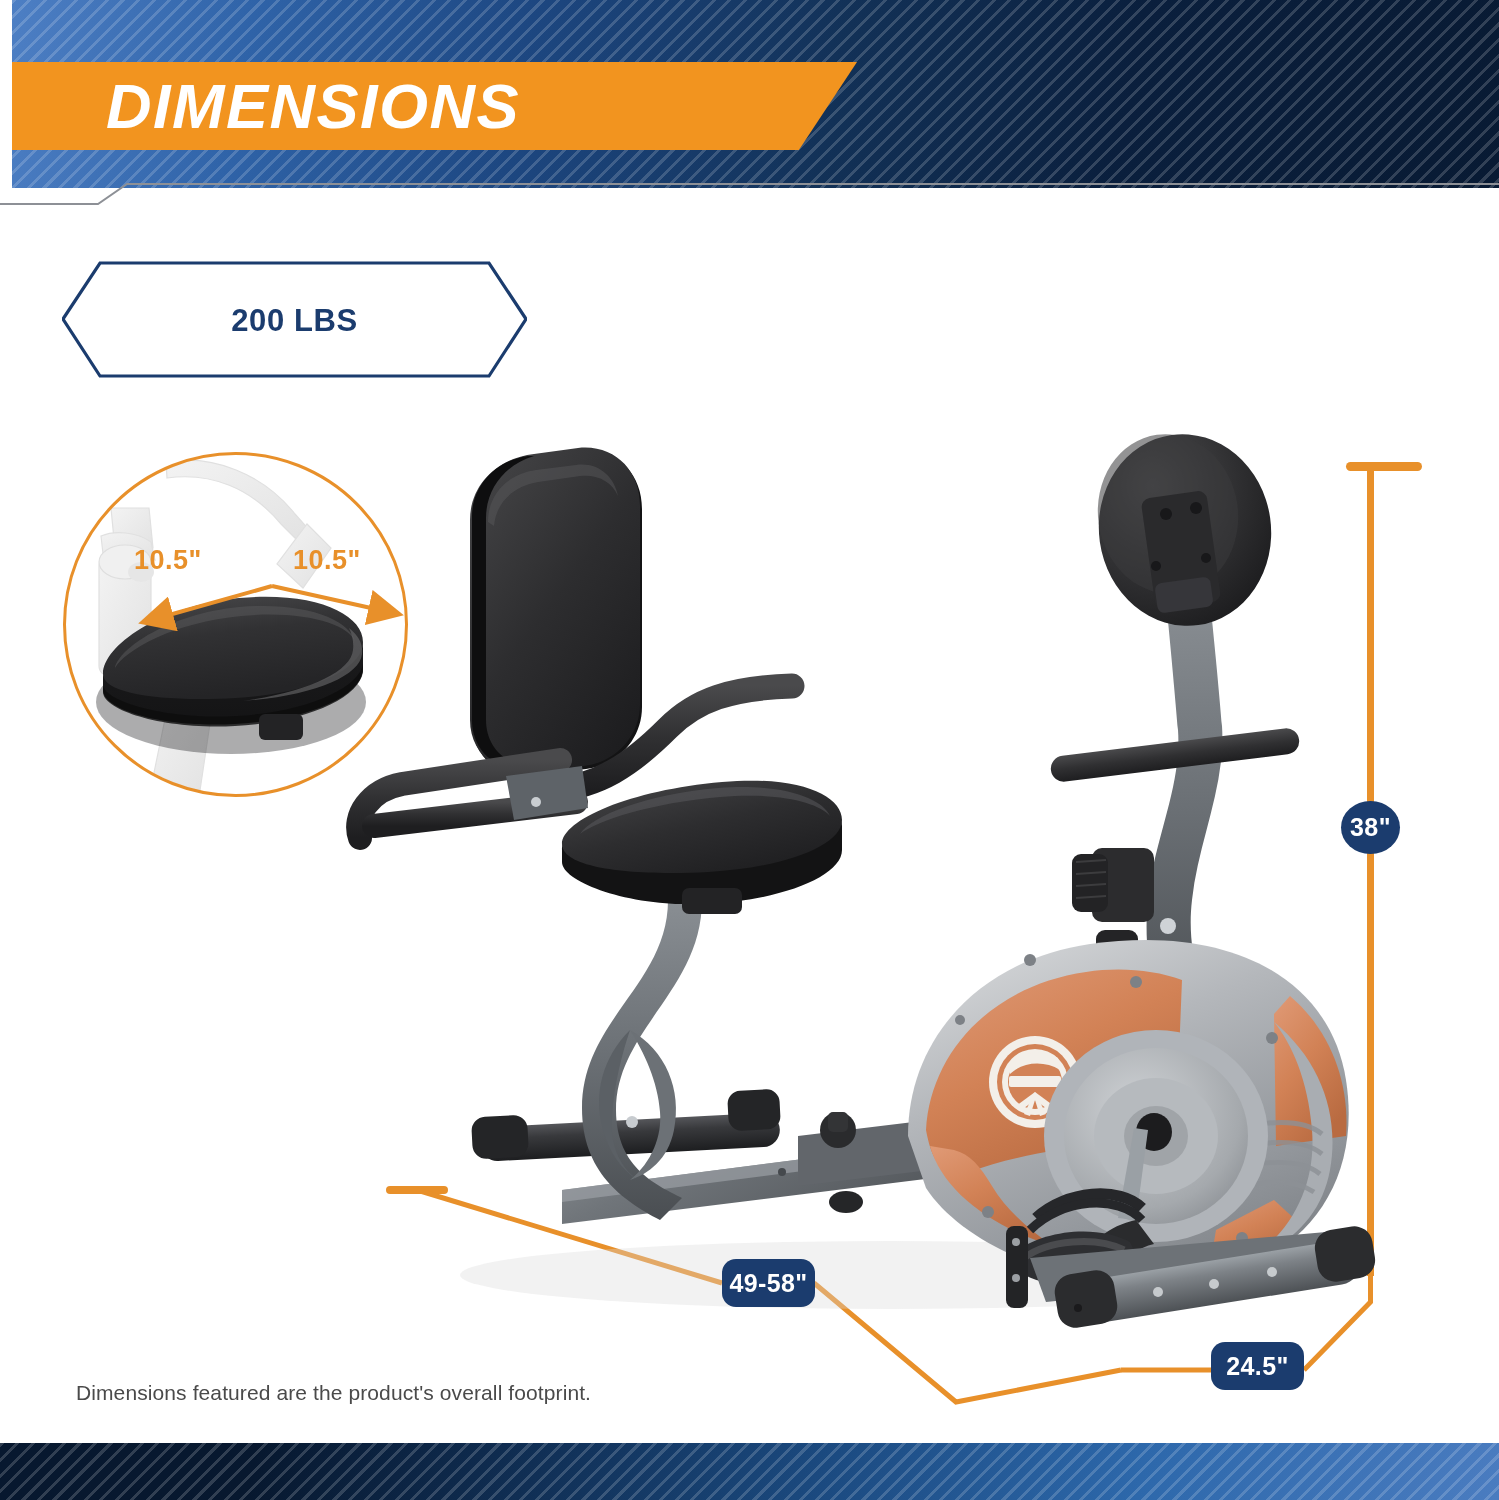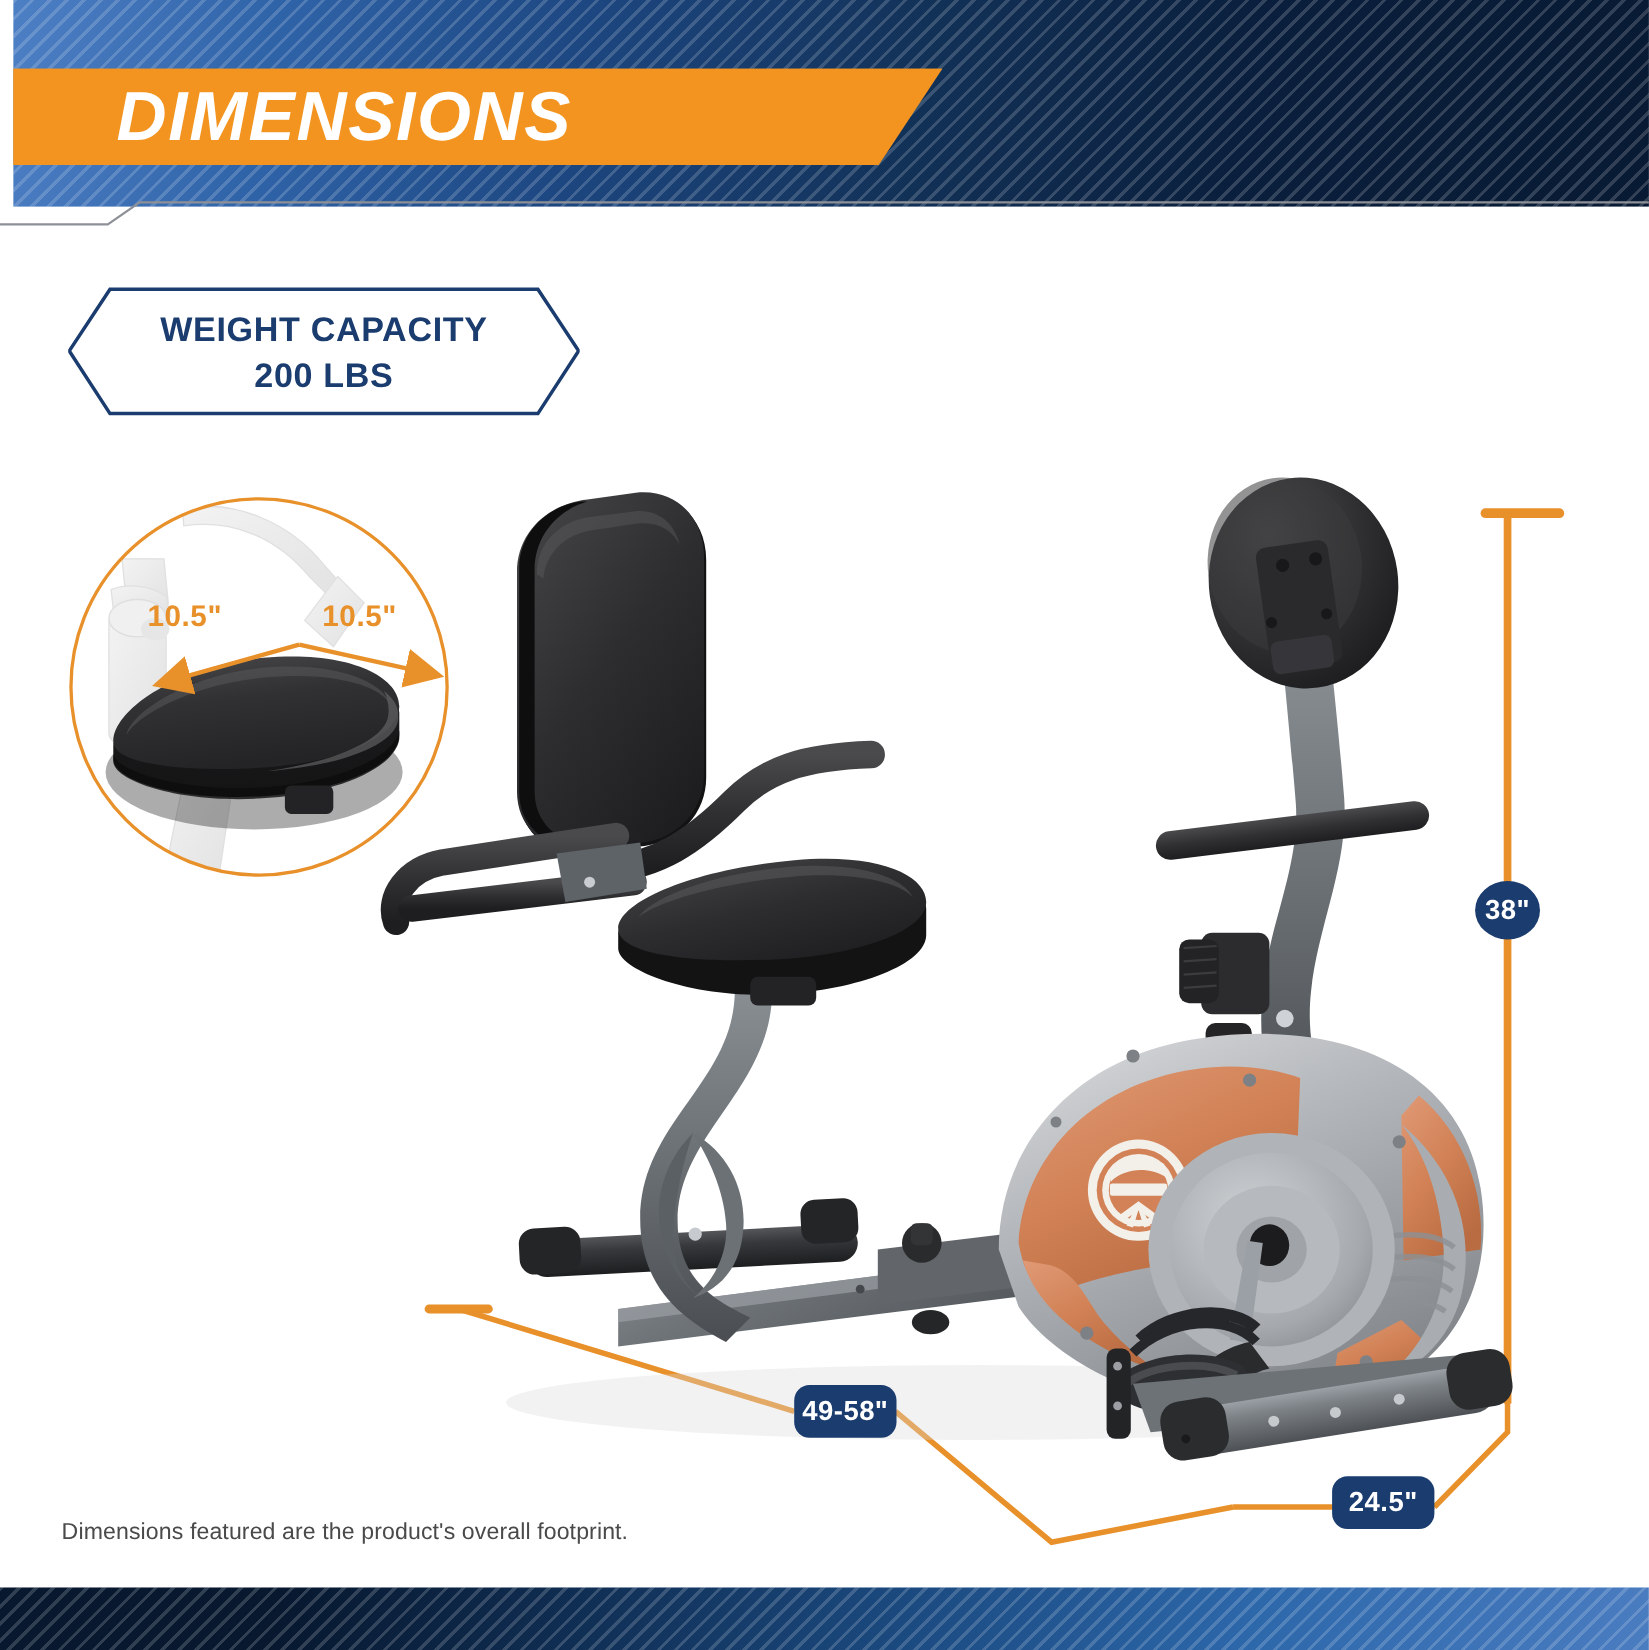--- a/index.html
+++ b/index.html
@@ -108,21 +108,21 @@
     font-size:25px;
   }
   #dim-badge-width {
     left:1211px; top:1342px; width:93px; height:48px;
     border-radius:14px;
     font-size:25px;
   }
 
   
   #footnote {
-    position:absolute; left:56px; top:1381px;
+    position:absolute; left:76px; top:1381px;
     color:#4a4a4a; font-size:21px; letter-spacing:0.1px;
   }
 
   
   #footer-band {
     position:absolute; left:0; top:1443px; width:1499px; height:57px;
     overflow:hidden;
   }
 </style>
 </head>
@@ -139,21 +139,20 @@
   <polyline points="0,26 98,26 127,6 1499,6" fill="none" stroke="#8d9096" stroke-width="2"></polyline>
 </svg>
 
 <div id="weight-badge">
   <svg viewBox="0 0 465 135" preserveAspectRatio="none" style="position:absolute;inset:0;">
     <polygon points="38,10 427,10 427,24 38,24" fill="#F2941F"></polygon>
     <polygon points="38,111 427,111 427,125 38,125" fill="#F2941F"></polygon>
     <polygon points="38,11 427,11 464,67 427,124 38,124 1,67" fill="#ffffff" stroke="#1B3C6E" stroke-width="3.2" stroke-linejoin="miter"></polygon>
   </svg>
   <div id="weight-badge-text">
-    <span>WEIGHT CAPACITY</span>
     <span>200 LBS</span>
   </div>
 </div>
 
 <div id="seat-inset">
   <svg viewBox="0 0 345 345" style="position:absolute;inset:0;">
     <defs>
       <clipPath id="insetClip">
           <circle cx="172.5" cy="172.5" r="170"></circle>
         </clipPath>

